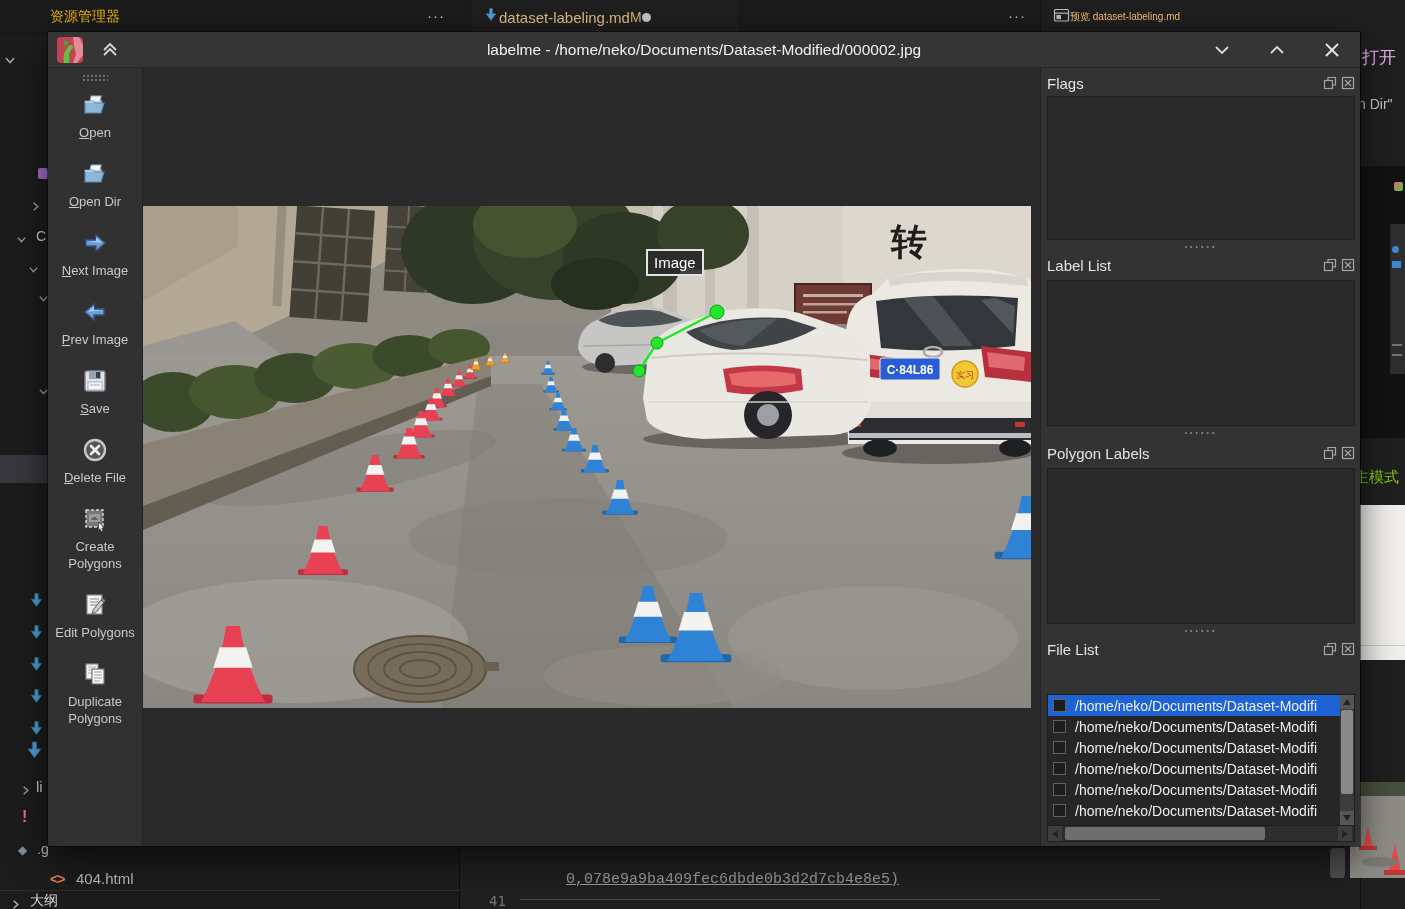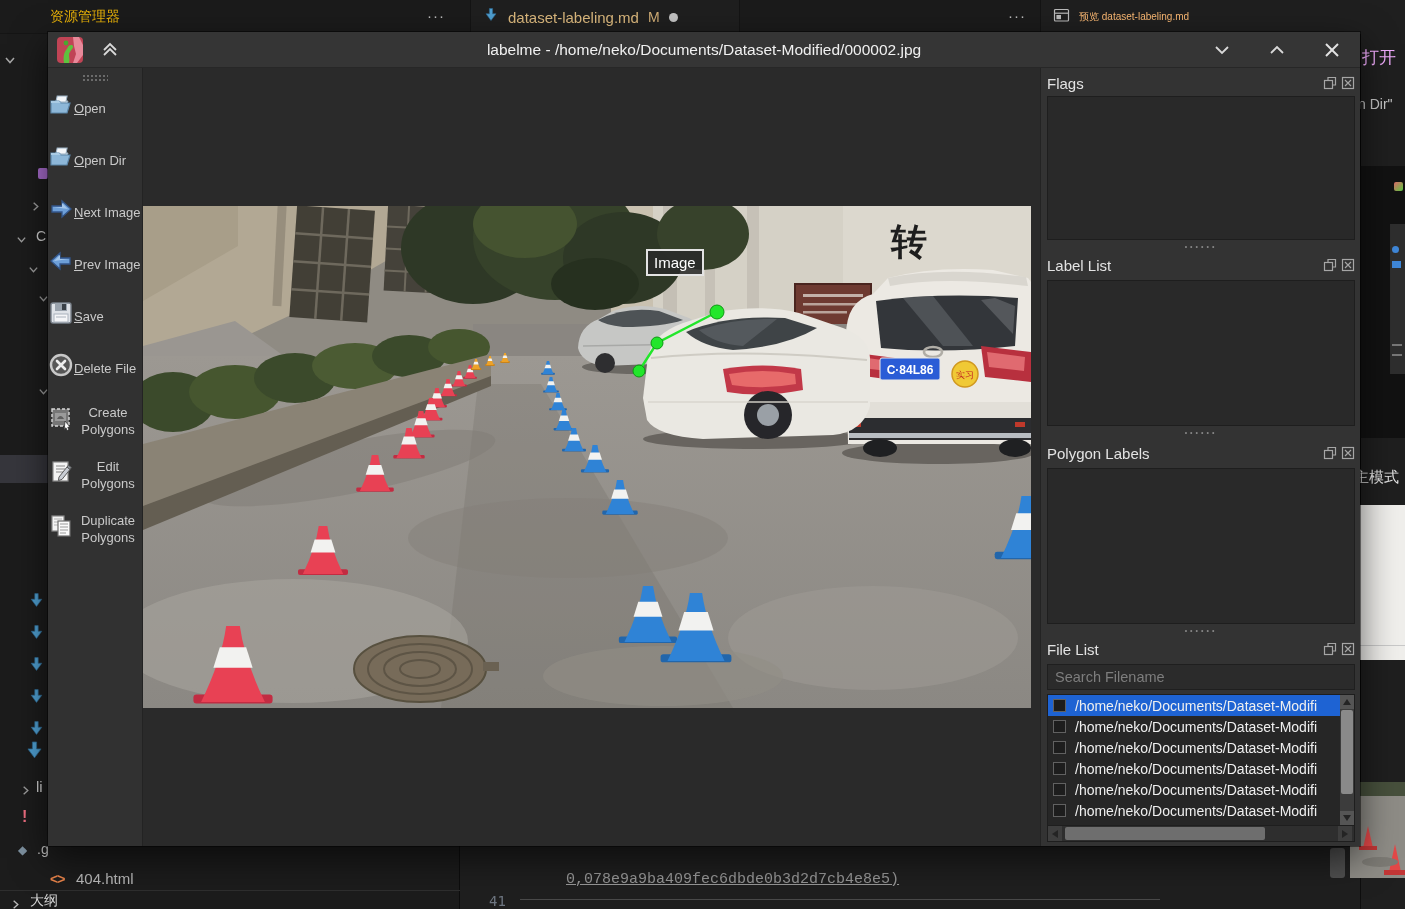--- a/index.html
+++ b/index.html
@@ -4,21 +4,21 @@
 <style>
   html,body{margin:0;padding:0;background:#111;}
   *{box-sizing:border-box;font-family:"Liberation Sans",sans-serif;}
   .screen{position:relative;width:1405px;height:909px;background:#1f1f1f;overflow:hidden;user-select:none;}
   .abs{position:absolute;}
 
   
   .topbar{left:0;top:0;width:1405px;height:34px;background:#1b1b1b;border-bottom:1px solid #151515;}
   .explorer-title{left:50px;top:8px;font-size:14px;color:#eab308;}
   .dots{color:#bdbdbd;font-size:15px;letter-spacing:1px;}
-  .tab{top:0;height:34px;background:#1f1f1f;display:flex;align-items:center;padding:0 12px;gap:9px;overflow:hidden;}
+  .tab{top:0;height:34px;background:#1f1f1f;display:flex;align-items:center;padding:0 12px;overflow:hidden;}
   .tab1{left:470px;width:270px;border-right:1px solid #141414;border-left:1px solid #141414;}
   .tab1 .tlbl{color:#dcb97e;font-size:15px;white-space:nowrap;}
   .tab1 .badge{color:#d3af77;font-size:14px;}
   .unsaved-dot{width:9px;height:9px;border-radius:50%;background:#c3c3c3;}
   .tab2{left:1040px;width:365px;border-left:1px solid #141414;}
   .tab2 .tlbl{color:#fdba74;font-size:10px;white-space:nowrap;}
   .sidebar{left:0;top:34px;width:460px;height:875px;background:#1c1c1c;border-right:1px solid #0d0d0d;}
   .tree-text{color:#cfcfcf;font-size:14px;white-space:nowrap;}
   .section-label{font-weight:bold;color:#e6e6e6;font-size:13px;}
   .sel-row{left:0;top:455px;width:48px;height:28px;background:#36363c;}
@@ -38,21 +38,21 @@
   
   .lm-window{left:48px;top:32px;width:1312px;height:814px;background:#333;z-index:10;
     box-shadow:0 12px 34px rgba(0,0,0,.6),0 0 0 1px rgba(0,0,0,.45);}
   .lm-titlebar{left:0;top:0;width:1312px;height:36px;background:#353535;border-bottom:1px solid #272727;}
   .lm-title{width:100%;text-align:center;line-height:36px;color:#f0f0f0;font-size:15.5px;white-space:nowrap;}
   .winbtn{top:6px;width:24px;height:24px;display:flex;align-items:center;justify-content:center;cursor:default;}
   .lm-body{left:0;top:36px;width:1312px;height:778px;display:flex;}
   .lm-toolbar{width:95px;height:778px;background:#313131;border-right:1px solid #232323;overflow:hidden;}
   .tb-handle{width:26px;height:8px;margin:6px auto 10px auto;
     background-image:radial-gradient(#6b6b6b 1px,transparent 1.2px);background-size:4px 4px;}
-  .tool{display:flex;align-items:center;margin-bottom:20px;cursor:default;}
+  .tool{display:flex;flex-direction:column;align-items:center;margin-bottom:20px;cursor:default;}
   .tool .ticon{width:26px;height:26px;margin-bottom:6px;}
   .tool .tlabel{font-size:13px;line-height:17px;color:#c9c9c9;text-align:center;white-space:pre-line;}
   .lm-canvas{flex:1;position:relative;background:#2a2a2a;overflow:hidden;}
   .photo-wrap{left:0;top:138px;width:888px;height:502px;overflow:hidden;}
   .tooltip{left:503px;top:181px;min-width:52px;height:27px;background:rgba(42,42,42,.88);
     border:2px solid #e3e3e3;color:#fff;font-size:15px;display:flex;align-items:center;
     justify-content:center;padding:8px 6px;}
 
   
   .lm-panel{width:320px;height:778px;background:#333;border-left:1px solid #232323;position:relative;}
@@ -199,21 +199,21 @@
   <div class="abs preview-frag" style="left:1358px;top:96px;font-size:14px;color:#c8c8c8;">n Dir"</div>
   <div class="abs pv-dark" style="left:1356px;top:166px;width:49px;height:272px;">
     <div class="abs" style="left:38px;top:16px;width:9px;height:9px;border-radius:2px;background:linear-gradient(135deg,#e06a6a,#58c840);"></div>
     <div class="abs" style="left:34px;top:58px;width:15px;height:150px;background:#2e2e2e;">
       <div class="abs" style="left:2px;top:22px;width:7px;height:7px;background:#3f87d8;border-radius:50%;"></div>
       <div class="abs" style="left:2px;top:37px;width:9px;height:7px;background:#3f87d8;"></div>
       <div class="abs" style="left:2px;top:120px;width:10px;height:2px;background:#777;"></div>
       <div class="abs" style="left:2px;top:130px;width:10px;height:2px;background:#777;"></div>
     </div>
   </div>
-  <div class="abs preview-frag" style="left:1354px;top:468px;font-size:15px;color:#e5e5e5;">主模式</div>
+  <div class="abs preview-frag" style="left:1354px;top:468px;font-size:15px;color:#84cc16;">主模式</div>
   <div class="abs pv-white" style="left:1350px;top:505px;width:55px;height:155px;">
     <div class="abs" style="left:0;top:140px;width:55px;height:1px;background:#c9c9c9;"></div>
   </div>
   <div class="abs pv-photo" style="left:1350px;top:782px;width:55px;height:96px;">
     <div class="abs" style="left:0;top:0;width:55px;height:14px;background:#47503c;"></div>
     <svg class="abs" style="left:0;top:14px;" width="55" height="82" viewBox="0 0 55 82">
       <polygon points="13,52 18,30 23,52" fill="#e34848"></polygon>
         <rect x="9" y="50" width="18" height="4" fill="#c23636"></rect>
       <polygon points="39,76 45,48 51,76" fill="#e34848"></polygon>
         <rect x="34" y="74" width="22" height="5" fill="#c23636"></rect>
@@ -612,21 +612,20 @@
           <span class="ptitle">File List</span>
           <span class="picon"><svg width="14" height="14" viewBox="0 0 14 14">
                 <rect x="1.5" y="4.5" width="8" height="8" fill="none" stroke="#a6a6a6" stroke-width="1.2"></rect>
                 <path d="M5 4.5V1.5h7.5V9H9.5" fill="none" stroke="#a6a6a6" stroke-width="1.2"></path>
               </svg></span>
           <span class="picon"><svg width="14" height="14" viewBox="0 0 14 14">
                 <rect x="1.5" y="1.5" width="11" height="11" fill="none" stroke="#a6a6a6" stroke-width="1.2"></rect>
                 <path d="M4 4l6 6M10 4l-6 6" stroke="#a6a6a6" stroke-width="1.2"></path>
               </svg></span>
         </div>
-        <input class="abs search" style="top: 596px;" placeholder="Search Filename">
         <div class="filelist">
           <div class="rows" id="file-rows">
               <div class="frow sel">
                 <span class="cb"></span>
                 <span class="ftext">/home/neko/Documents/Dataset-Modifi</span>
               </div>
               <div class="frow">
                 <span class="cb"></span>
                 <span class="ftext">/home/neko/Documents/Dataset-Modifi</span>
               </div>

